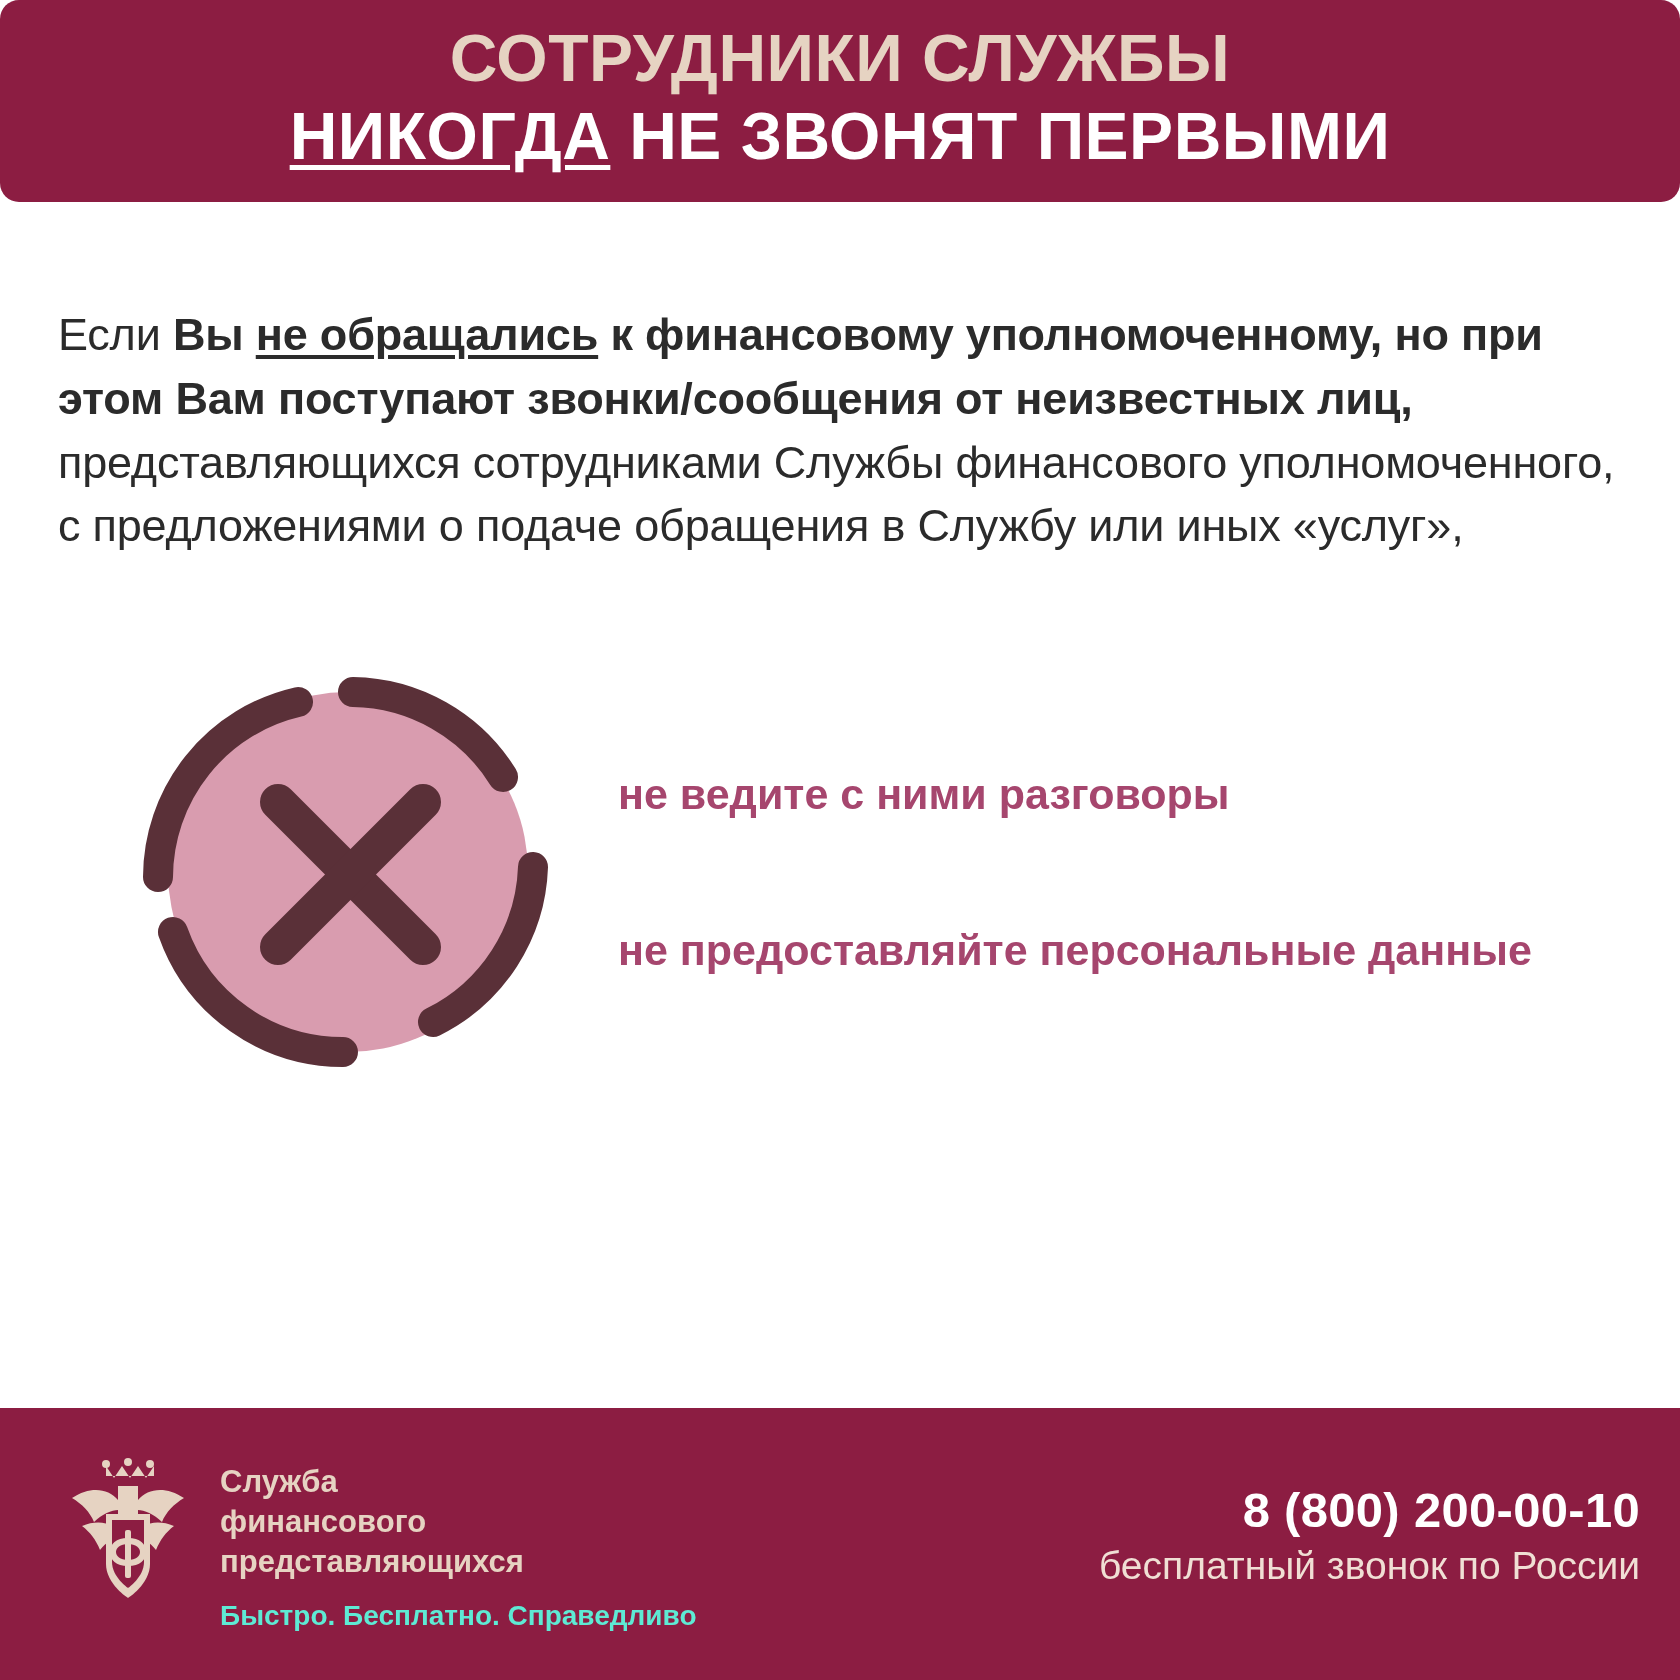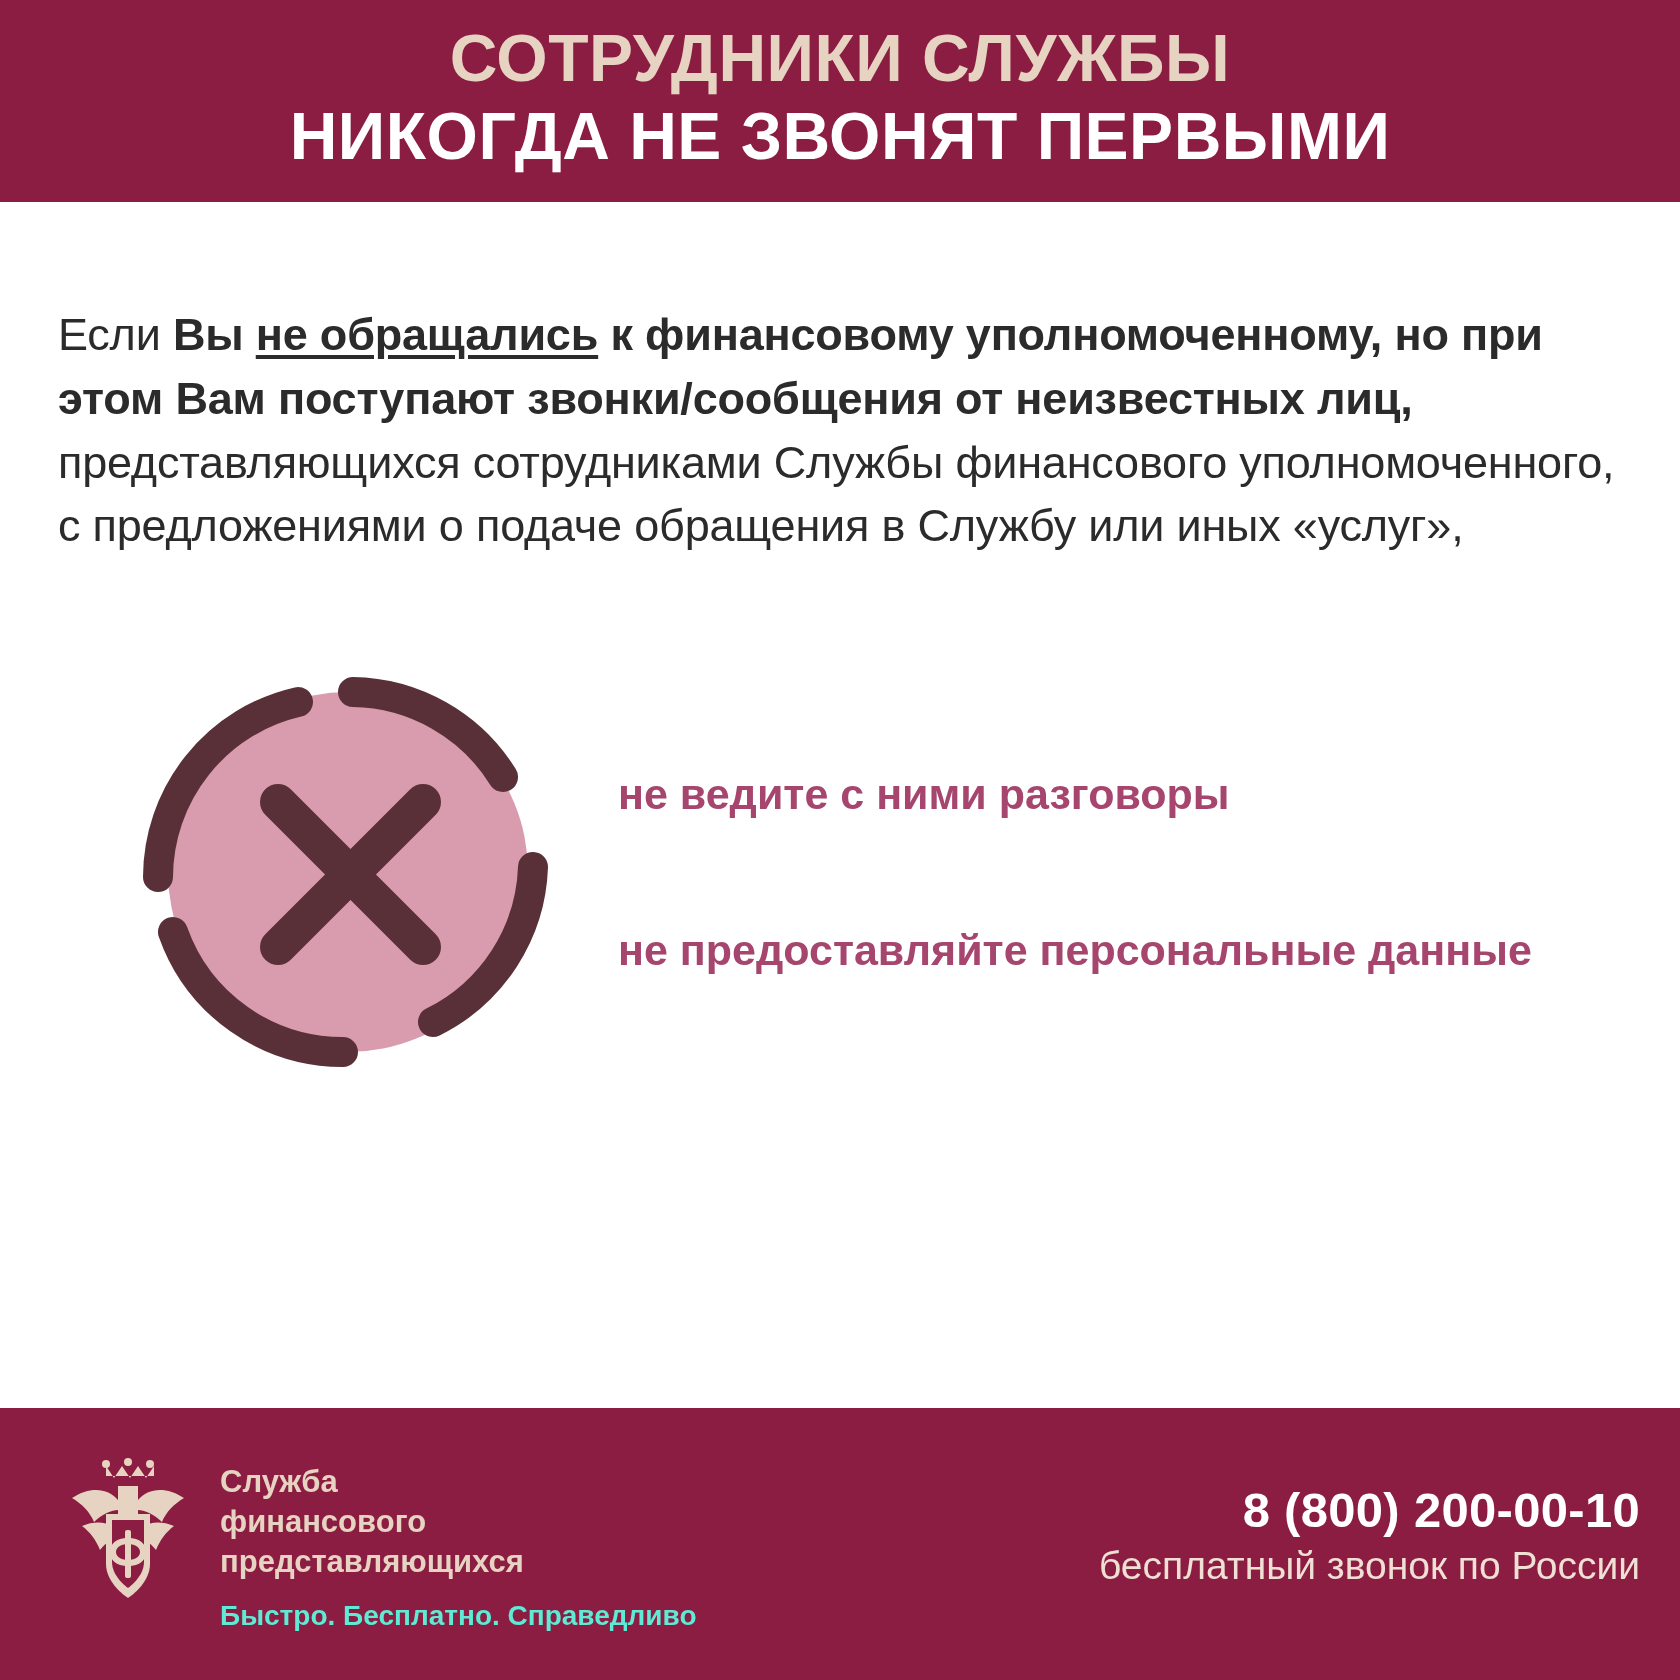--- a/index.html
+++ b/index.html
@@ -21,39 +21,41 @@
     flex-direction: column;
     background: #ffffff;
   }
 
   
   .header {
     background: #8c1d42;
     padding: 22px 30px 28px 30px;
     text-align: center;
     flex: 0 0 auto;
+    border-radius: 19px;
   }
   .header-line1 {
     font-size: 66px;
     font-weight: bold;
     color: #e6d3c2;
     letter-spacing: 0.5px;
     line-height: 1.12;
     text-transform: uppercase;
   }
   .header-line2 {
     font-size: 66px;
     font-weight: bold;
     color: #ffffff;
     letter-spacing: 0.5px;
     line-height: 1.12;
     text-transform: uppercase;
     margin-top: 4px;
   }
   .header-line2 .underline {
+    text-decoration: underline;
     text-underline-offset: 6px;
     text-decoration-thickness: 5px;
   }
 
   
   .content {
     flex: 1 1 auto;
     padding: 56px 58px 16px 58px;
     position: relative;
   }

